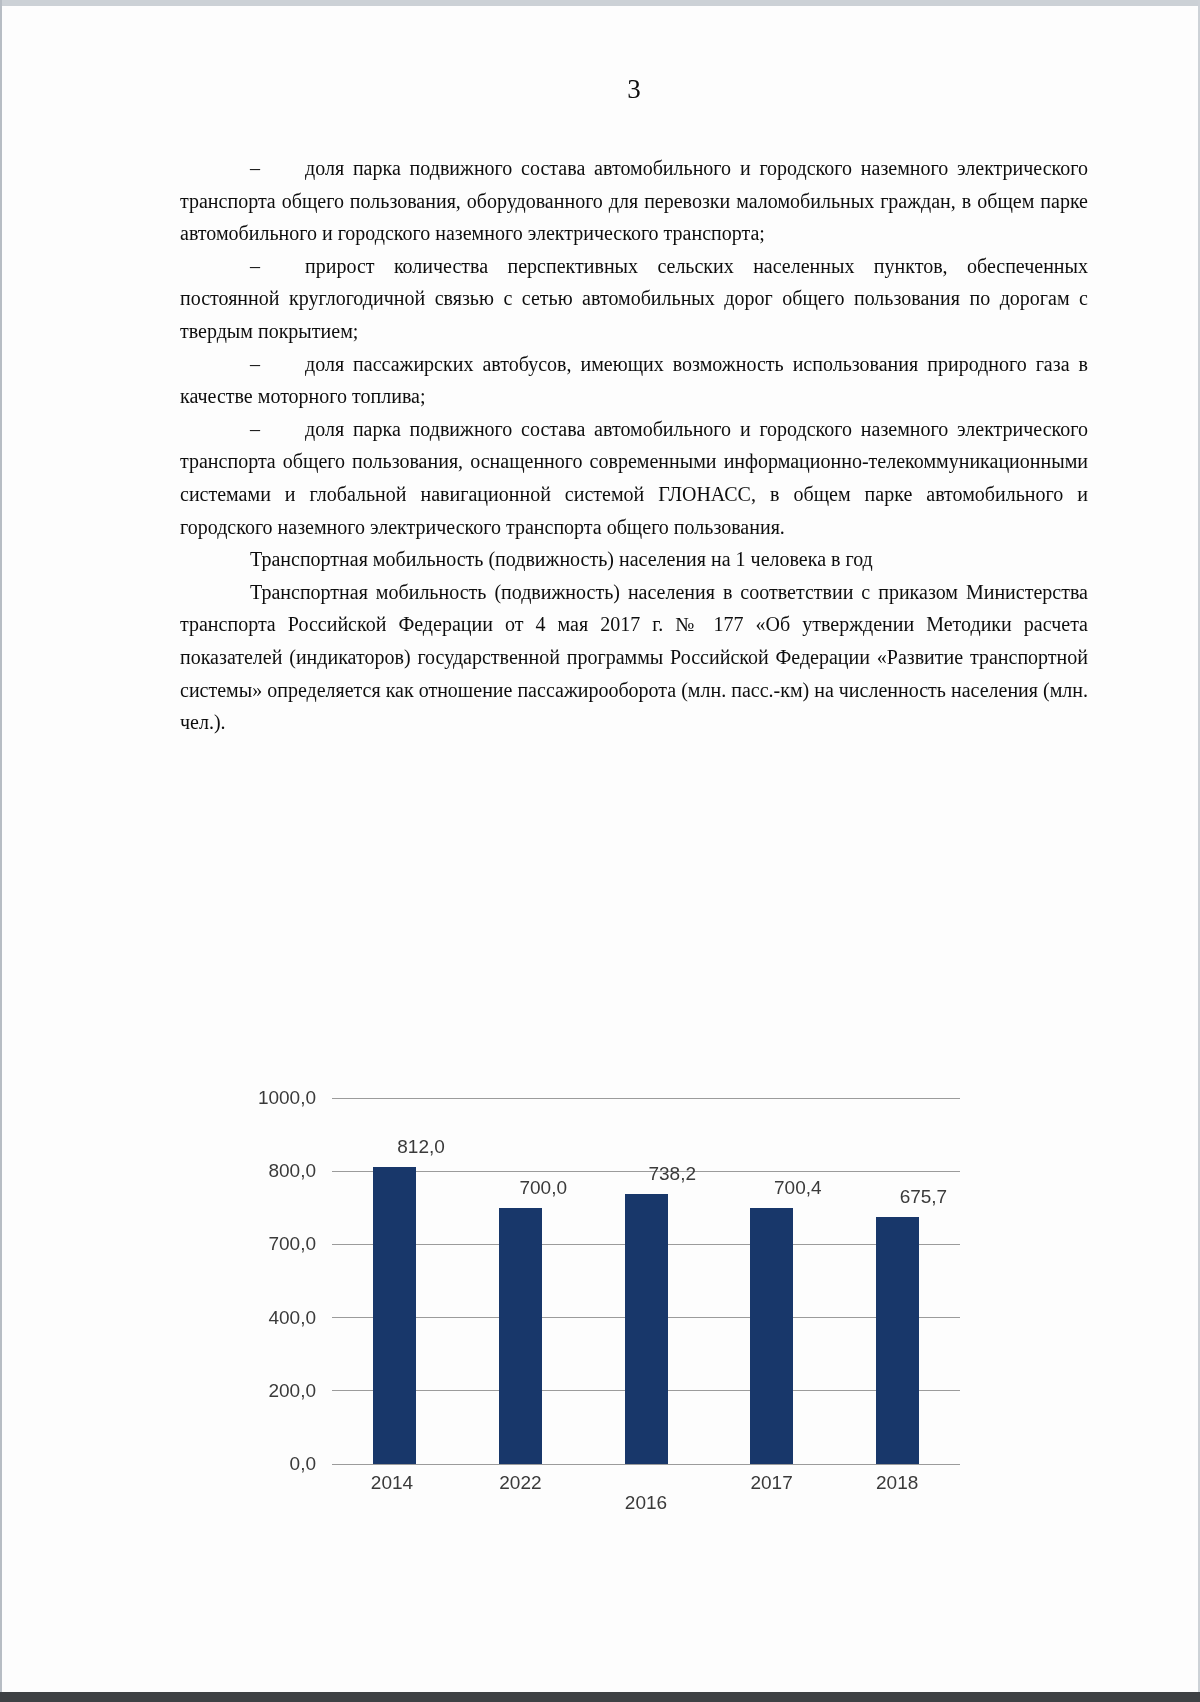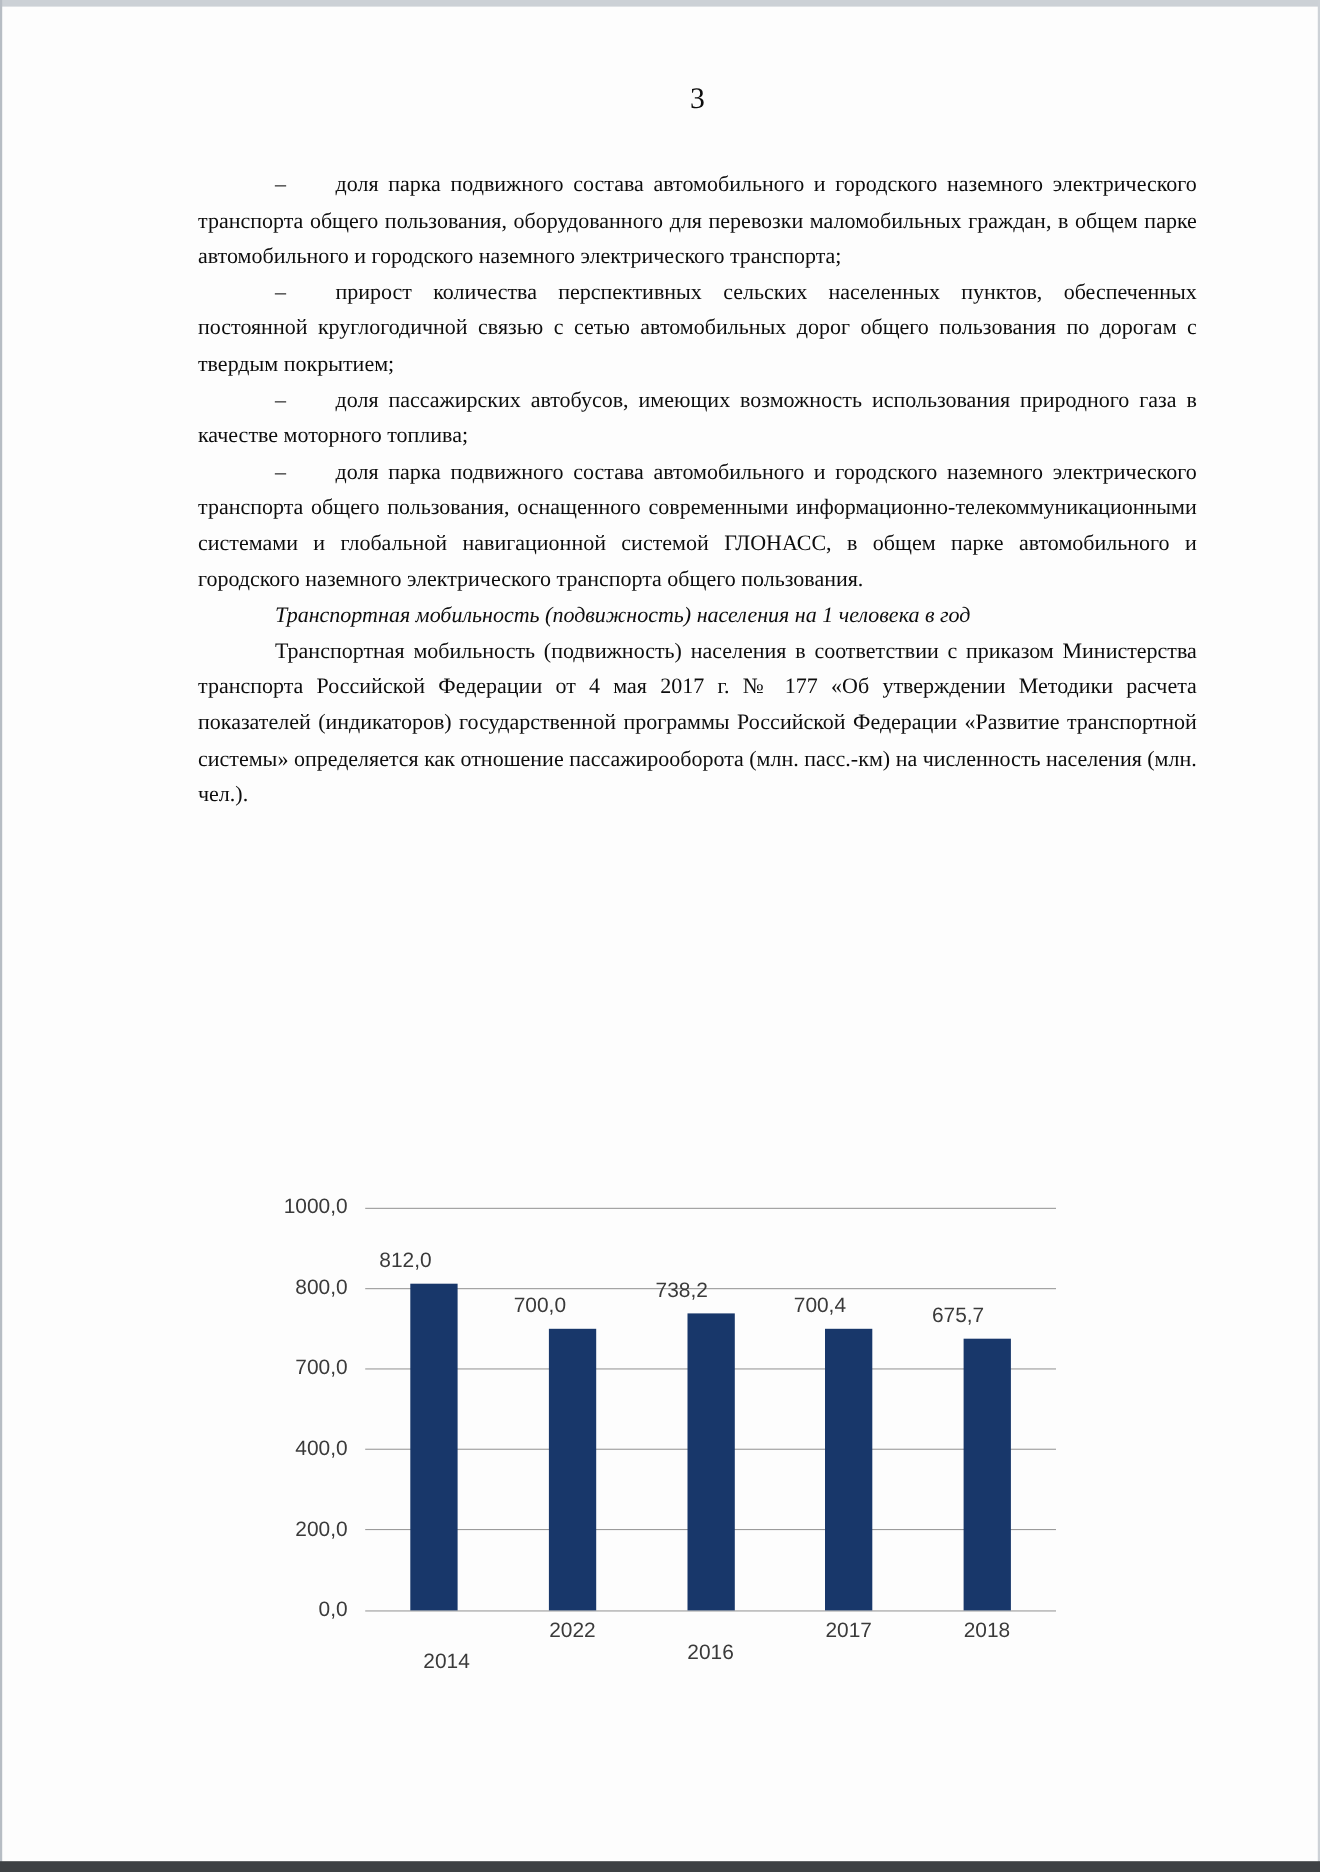--- a/index.html
+++ b/index.html
@@ -20,30 +20,30 @@
     text-align:center;font-size:27px;color:#0d0d0d;
   }
   .text-block{
     position:absolute;top:152px;left:180px;width:908px;
     font-size:20px;line-height:32.6px;color:#0d0d0d;
     text-align:justify;
     hyphens:none;
   }
   .text-block p{margin:0;text-indent:70px;}
   .marker{display:inline-block;width:55px;text-indent:0;}
-  p.italic{font-style:italic;}
+  p.italic{}
 
   .chart{
     position:absolute;left:332px;top:1098px;width:628px;height:366px;
     font-family:"Liberation Sans", sans-serif;font-size:19px;
   }
   .gridline{position:absolute;left:0;width:628px;height:1px;z-index:1;}
   .bar{position:absolute;width:43px;z-index:2;}
   .ytick{position:absolute;left:-116px;width:100px;text-align:right;z-index:1;}
-  .vlabel{position:absolute;width:100px;text-align:left;z-index:3;}
+  .vlabel{position:absolute;width:100px;text-align:right;z-index:3;}
   .xtick{position:absolute;top:374px;width:100px;text-align:center;}
 </style>
 </head>
 <body>
 
 <div class="page">
   <div class="edge-top"></div>
   <div class="edge-left"></div>
   <div class="edge-right"></div>
   <div class="edge-bottom"></div>
@@ -68,21 +68,21 @@
         <div class="gridline" style="top: 219.1px; background: rgb(155, 155, 155);"></div>
         <div class="ytick" style="top: 208.6px;">400,0</div>
         <div class="gridline" style="top: 145.9px; background: rgb(155, 155, 155);"></div>
         <div class="ytick" style="top: 135.4px;">700,0</div>
         <div class="gridline" style="top: 72.7px; background: rgb(155, 155, 155);"></div>
         <div class="ytick" style="top: 62.2px;">800,0</div>
         <div class="gridline" style="top: -0.5px; background: rgb(155, 155, 155);"></div>
         <div class="ytick" style="top: -11px;">1000,0</div>
         <div class="bar" style="left: 41.3px; top: 68.808px; height: 297.192px; background: rgb(24, 55, 106);"></div>
         <div class="vlabel" style="left: 12.8px; top: 37.808px;">812,0</div>
-        <div class="xtick" style="left: 24px; margin-top: 28px;">2014</div>
+        <div class="xtick" style="left: 10px;">2014</div>
         <div class="bar" style="left: 166.9px; top: 109.8px; height: 256.2px; background: rgb(24, 55, 106);"></div>
         <div class="vlabel" style="left: 135px; top: 78.8px;">700,0</div>
         <div class="xtick" style="left: 138.4px;">2022</div>
         <div class="bar" style="left: 292.5px; top: 95.8188px; height: 270.181px; background: rgb(24, 55, 106);"></div>
         <div class="vlabel" style="left: 264px; top: 64.8188px;">738,2</div>
         <div class="xtick" style="left: 264px; margin-top: 20px;">2016</div>
         <div class="bar" style="left: 418.1px; top: 109.654px; height: 256.346px; background: rgb(24, 55, 106);"></div>
         <div class="vlabel" style="left: 389.6px; top: 78.6536px;">700,4</div>
         <div class="xtick" style="left: 389.6px;">2017</div>
         <div class="bar" style="left: 543.7px; top: 118.694px; height: 247.306px; background: rgb(24, 55, 106);"></div>

